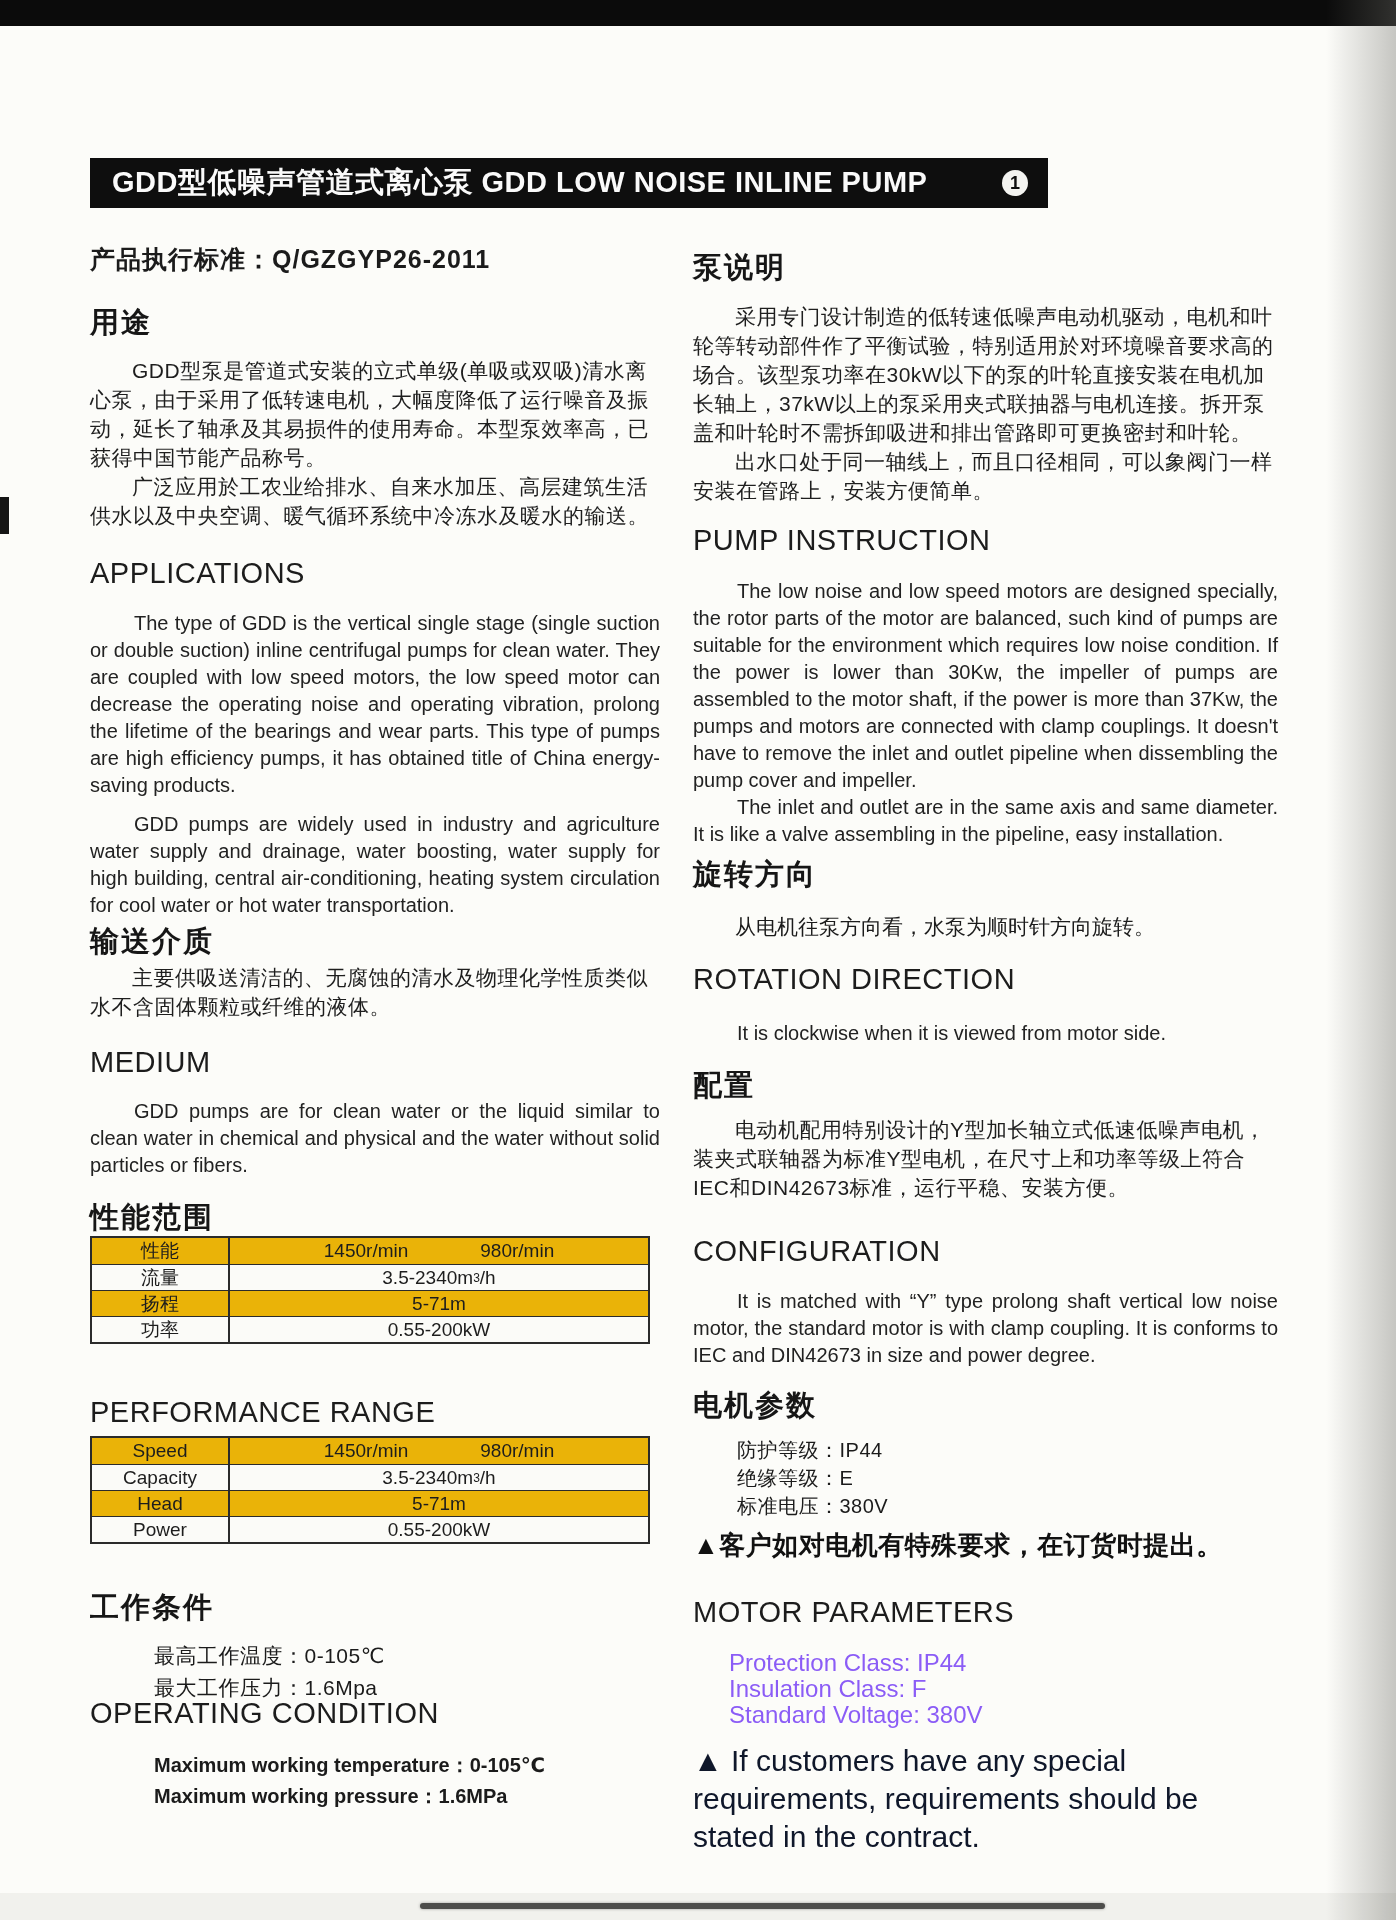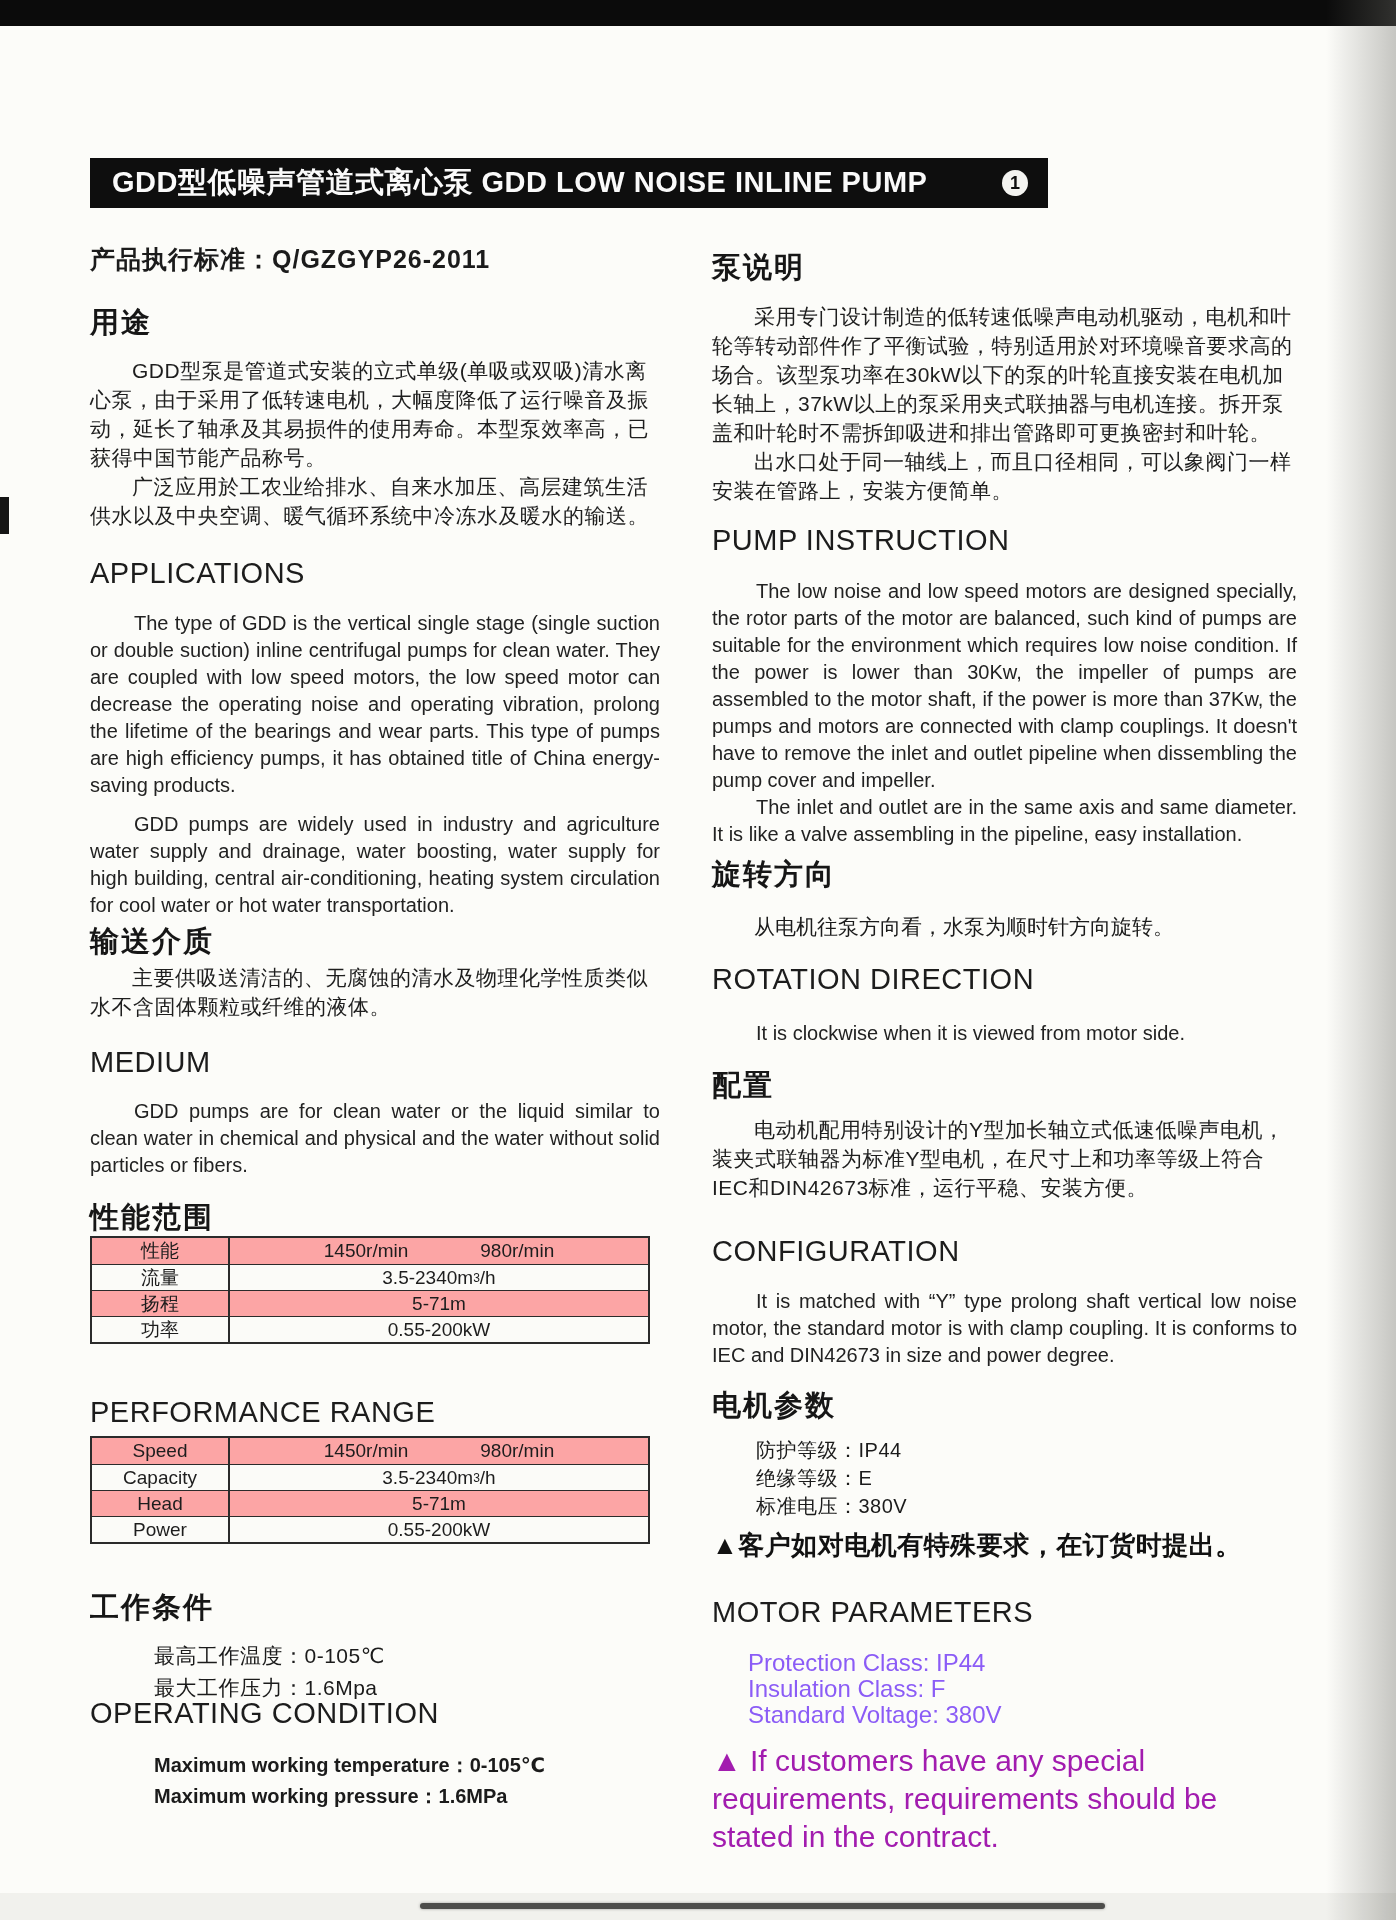--- a/index.html
+++ b/index.html
@@ -20,52 +20,52 @@
   .title-bar { position:absolute; left:90px; top:158px; width:958px; height:50px; background:#0e0e0e;
                display:flex; align-items:center; padding-left:22px; }
   .title-bar-text { color:#fafafa; font-size:29px; font-weight:bold; letter-spacing:0.5px; white-space:nowrap; }
   .page-badge { position:absolute; right:20px; top:12px; width:26px; height:26px; border-radius:50%;
                 background:#f4f4f1; color:#0e0e0e; font-size:18px; font-weight:bold;
                 display:flex; align-items:center; justify-content:center; }
 
   
   .col { position:absolute; top:0; height:1920px; }
   .col-left  { left:90px;  width:570px; }
-  .col-right { left:712px; width:585px; }
+  .col-right { left:693px; width:585px; }
   .sec { position:absolute; left:0; width:100%; }
 
   .std-line { font-size:25px; font-weight:bold; letter-spacing:1px; }
   .zh-h { font-size:29px; font-weight:bold; letter-spacing:2px; color:#161616; }
   .en-h { font-size:29px; font-weight:400; letter-spacing:0.5px; color:#1c1c1c; }
 
   .zh-body p { font-size:21px; line-height:29px; letter-spacing:0.5px; text-indent:2em; color:#1e1e1e; }
   .en-body p { font-size:20px; line-height:27px; text-align:justify; text-indent:2.2em; color:#222; }
   .en-body p + p, .zh-body p + p { margin-top:12px; }
   .en-body.tight p + p, .zh-body.tight p + p { margin-top:0; }
   .one-line { text-indent:2em; font-size:21px; line-height:29px; }
   .one-line-en { text-indent:2.2em; font-size:20px; line-height:27px; color:#222; }
 
   
   .spec-table { width:560px; border:2px solid #2b2b2b; background:#fbfbf8; }
   .spec-row { display:flex; height:26px; border-top:1px solid #2b2b2b; }
   .spec-row:first-child { border-top:none; }
-  .spec-row.shaded { background:#fca5a5; }
+  .spec-row.shaded { background:#eab308; }
   .spec-label { width:138px; border-right:2px solid #2b2b2b; display:flex; align-items:center; justify-content:center;
                 font-size:19px; color:#1d1d1d; }
   .spec-value { flex:1; display:flex; align-items:center; justify-content:center; font-size:19px; color:#1d1d1d; }
   .spec-value.pair { gap:72px; }
   .spec-value sup { font-size:12px; vertical-align:super; line-height:0; }
 
   .cond-lines div { font-size:21px; line-height:32px; padding-left:64px; letter-spacing:0.5px; }
   .cond-lines-en div { font-size:20px; line-height:31px; padding-left:64px;font-weight:bold; }
 
   .param-lines-zh div { font-size:20px; line-height:28px; padding-left:44px; letter-spacing:0.5px; }
   .param-lines-en div { font-size:24px; line-height:26px; padding-left:36px; color:#8b5cf6; }
   .note-zh { font-size:26px; font-weight:bold; line-height:34px; color:#111; letter-spacing:0.5px; }
-  .note-en { font-size:30px; line-height:38px; color:#a21caf; }
+  .note-en { font-size:30px; line-height:38px; color:#0f172a; }
 </style>
 </head>
 <body>
 
 <div class="page">
 
   <div class="top-strip"></div>
   <div class="left-tick"></div>
   <div class="right-shade"></div>
   <div class="bottom-wash"></div>

